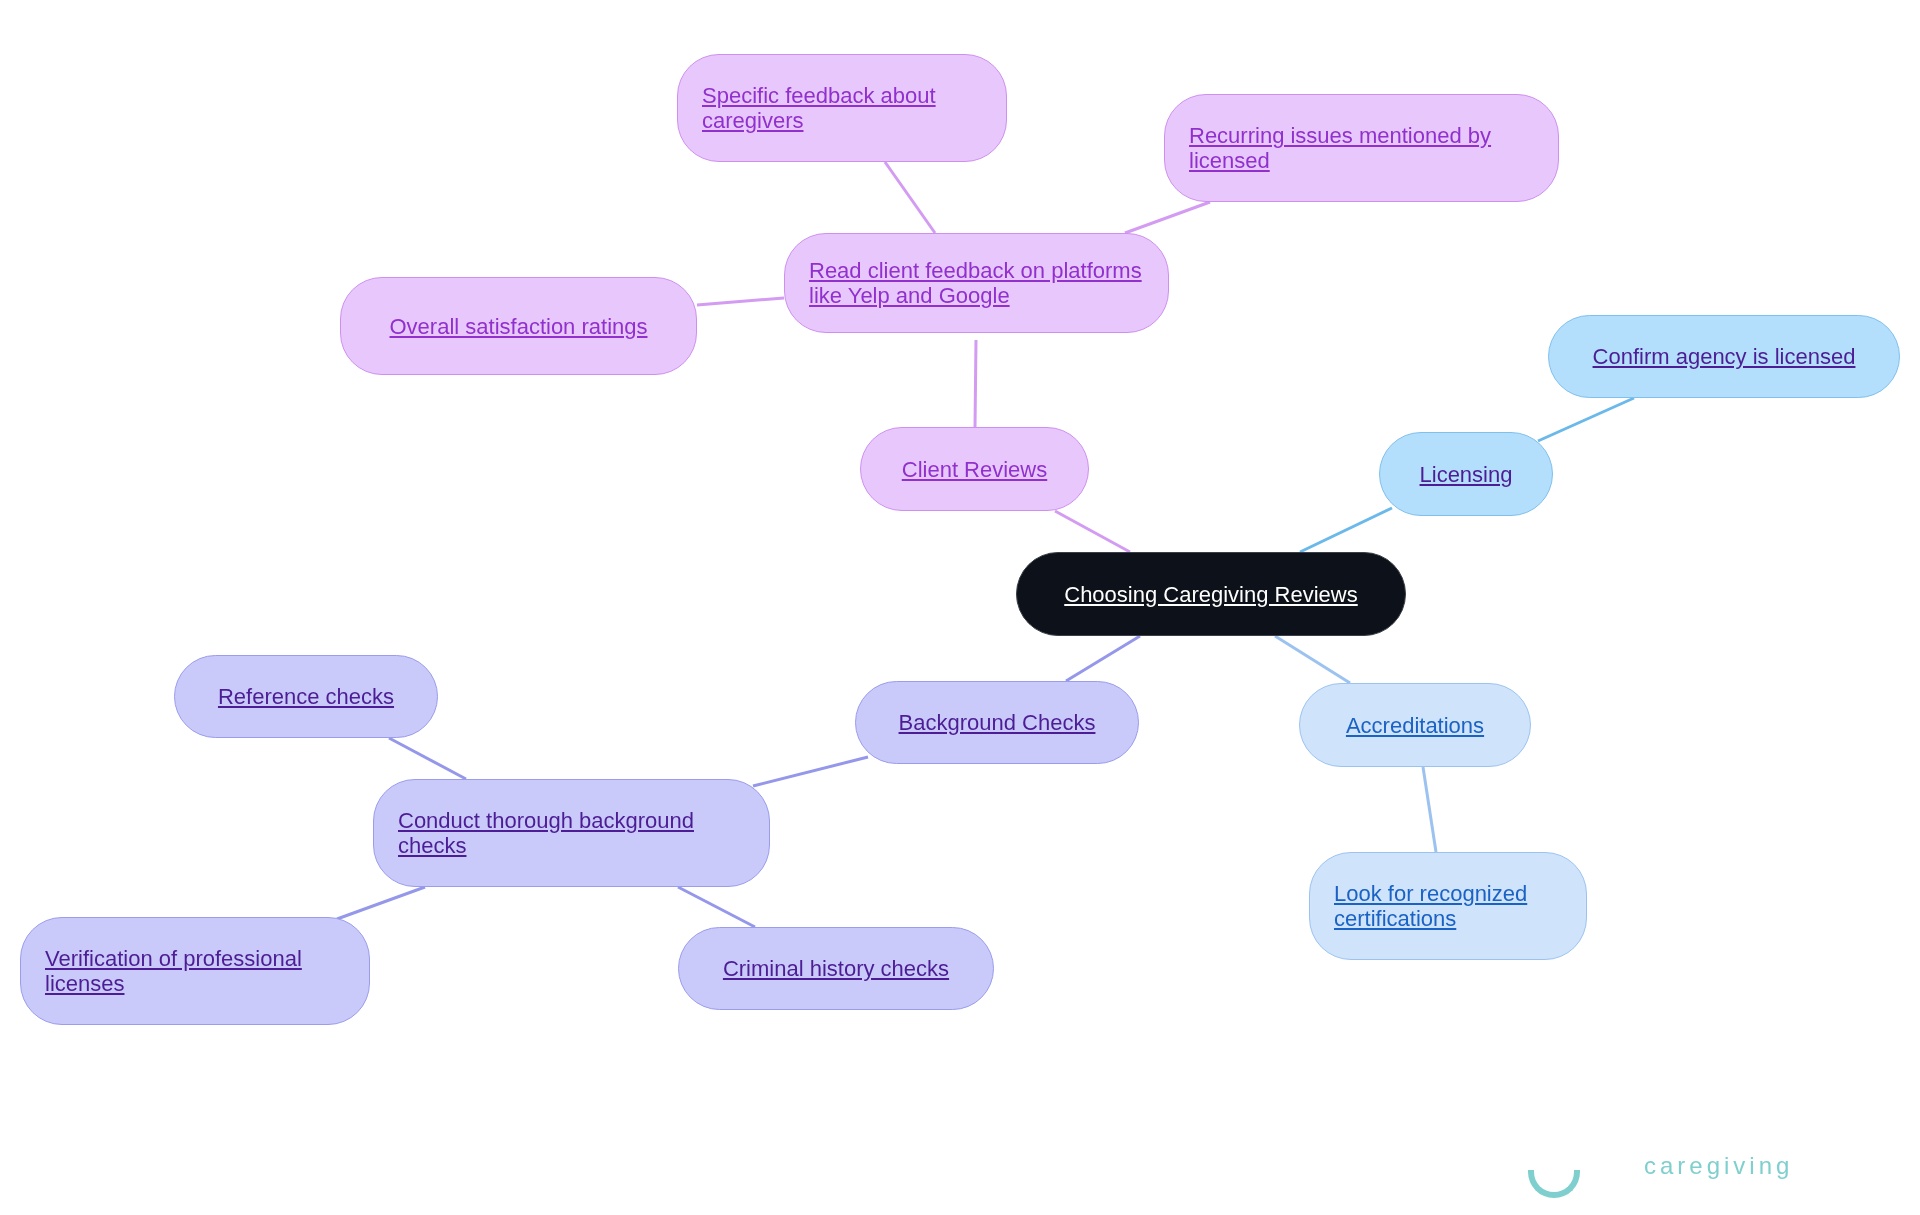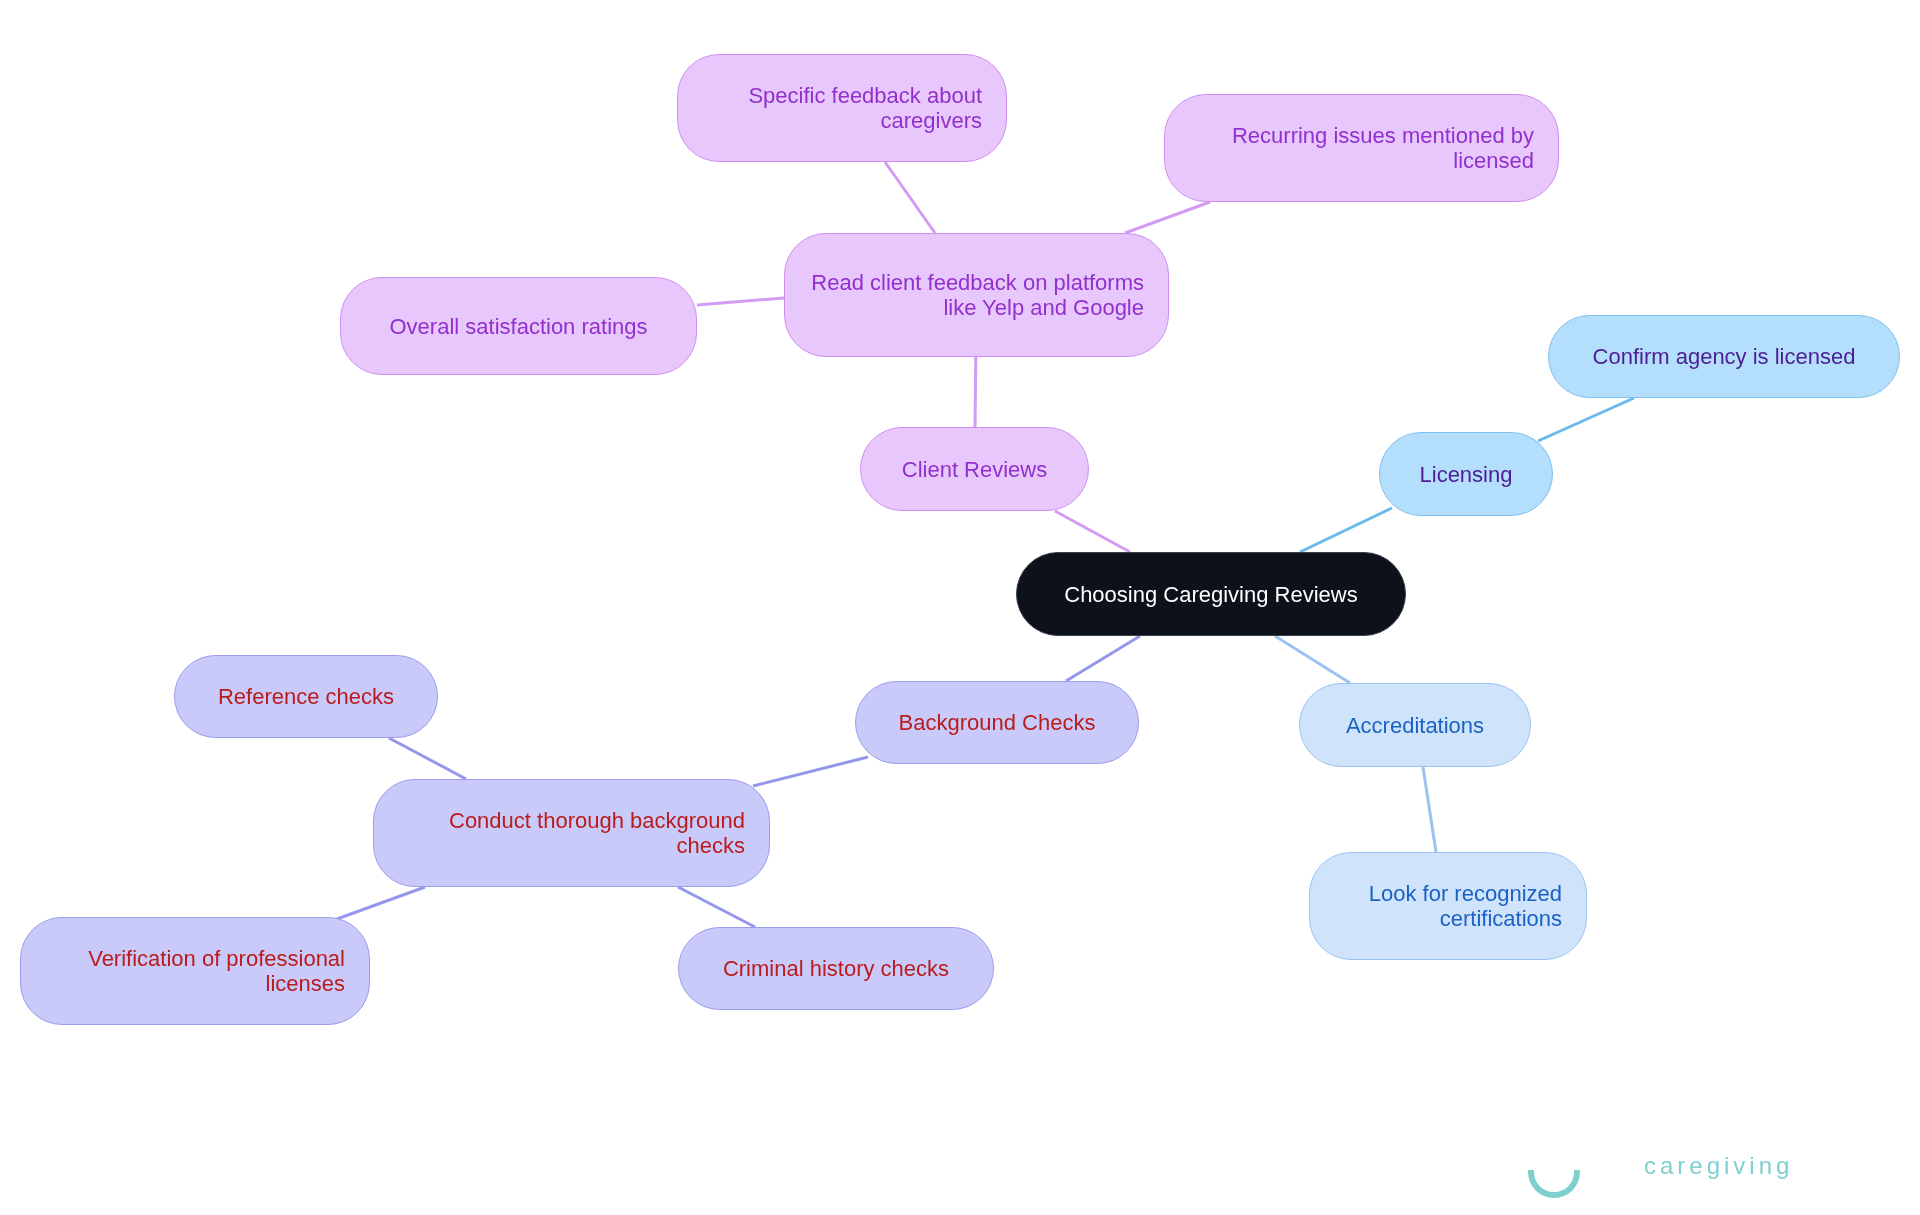--- a/index.html
+++ b/index.html
@@ -1,23 +1,23 @@
 <!DOCTYPE html>
 <html><head>
 <meta charset="utf-8">
 <style>
   html,body{margin:0;padding:0;background:#ffffff;}
   body{width:1920px;height:1215px;position:relative;overflow:hidden;font-family:"Liberation Sans","DejaVu Sans",sans-serif;}
   svg.edges{position:absolute;left:0;top:0;width:1920px;height:1215px;}
-  .node{position:absolute;box-sizing:border-box;display:flex;align-items:center;justify-content:center;text-align:right;border-radius:42px;font-size:22px;line-height:25px;padding:0 24px;border:1.5px solid;}
+  .node{position:absolute;box-sizing:border-box;display:flex;align-items:center;justify-content:center;text-align:left;border-radius:42px;font-size:22px;line-height:25px;padding:0 24px;border:1.5px solid;text-decoration:underline;}
   .root{background:#0c111a;color:#ffffff;border-color:#3a3f48;}
   .purple{background:#e8c8fc;color:#9130cc;border-color:#cf8ff0;}
   .lightblue{background:#b3defc;color:#4c1d95;border-color:#80c0ee;}
   .paleblue{background:#cfe3fb;color:#1a62c4;border-color:#9cc3f0;}
-  .violet{background:#c9caf9;color:#b91c1c;border-color:#9a9cec;}
+  .violet{background:#c9caf9;color:#4c1d95;border-color:#9a9cec;}
   .logo{position:absolute;left:1416px;top:1100px;width:470px;height:110px;}
   .logo-main{position:absolute;left:4px;top:0;font-size:62px;font-weight:bold;letter-spacing:1px;color:#f47b6b;white-space:nowrap;line-height:70px;}
   .logo-main .teal{color:#7ecfce;}
   .logo-sub{position:absolute;left:228px;top:52px;font-size:24px;letter-spacing:4px;color:#7ecfce;white-space:nowrap;}
   .smile{position:absolute;left:112px;top:70px;width:40px;height:22px;border:6px solid #7ecfce;border-top:none;border-radius:0 0 26px 26px;}
 </style>
 </head>
 <body>
 
 <svg class="edges" viewBox="0 0 1920 1215">
@@ -35,21 +35,21 @@
     <line x1="868" y1="757" x2="753" y2="786" stroke="#9597ea"></line>
     <line x1="466" y1="779" x2="389" y2="738" stroke="#9597ea"></line>
     <line x1="425" y1="887" x2="337" y2="919" stroke="#9597ea"></line>
     <line x1="678" y1="887" x2="755" y2="927" stroke="#9597ea"></line>
   </g>
 </svg>
 
 <div class="node root" style="left:1016px;top:552px;width:390px;height:84px;">Choosing Caregiving Reviews</div>
 
 <div class="node purple" style="left:860px;top:427px;width:229px;height:84px;">Client Reviews</div>
-<div class="node purple" style="left:784px;top:233px;width:385px;height:124px;">Read client feedback on platforms like Yelp and Google</div>
+<div class="node purple" style="left:784px;top:233px;width:385px;height:100px;">Read client feedback on platforms like Yelp and Google</div>
 <div class="node purple" style="left:677px;top:54px;width:330px;height:108px;">Specific feedback about caregivers</div>
 <div class="node purple" style="left:1164px;top:94px;width:395px;height:108px;">Recurring issues mentioned by licensed</div>
 <div class="node purple" style="left:340px;top:277px;width:357px;height:98px;">Overall satisfaction ratings</div>
 
 <div class="node lightblue" style="left:1379px;top:432px;width:174px;height:84px;">Licensing</div>
 <div class="node lightblue" style="left:1548px;top:315px;width:352px;height:83px;">Confirm agency is licensed</div>
 
 <div class="node paleblue" style="left:1299px;top:683px;width:232px;height:84px;">Accreditations</div>
 <div class="node paleblue" style="left:1309px;top:852px;width:278px;height:108px;">Look for recognized certifications</div>
 

